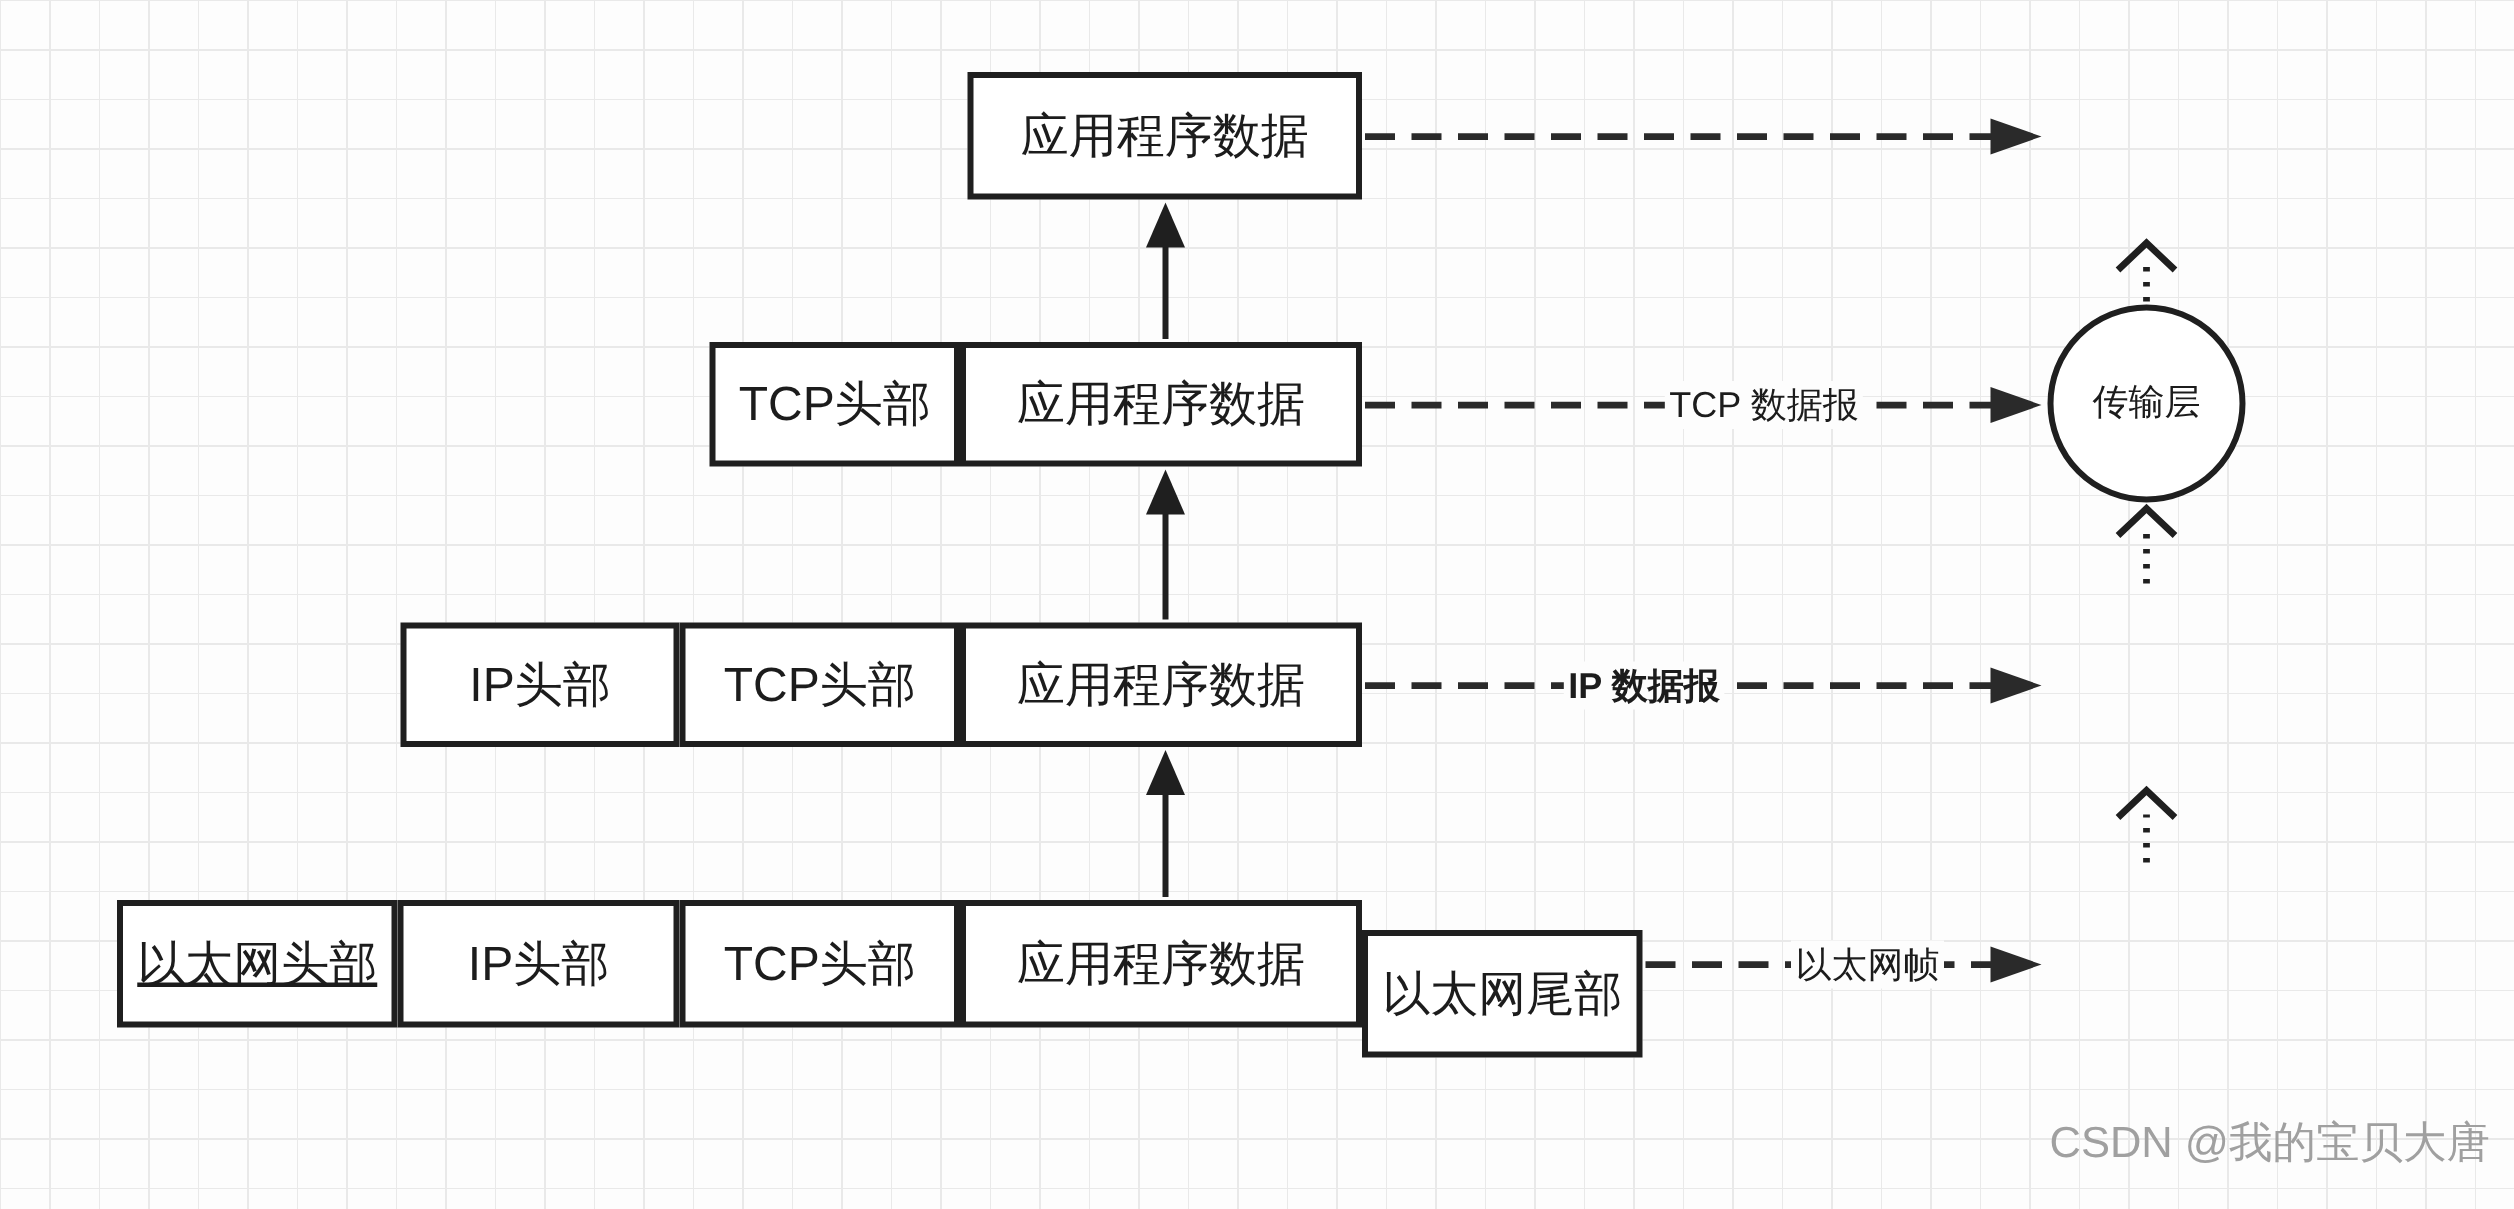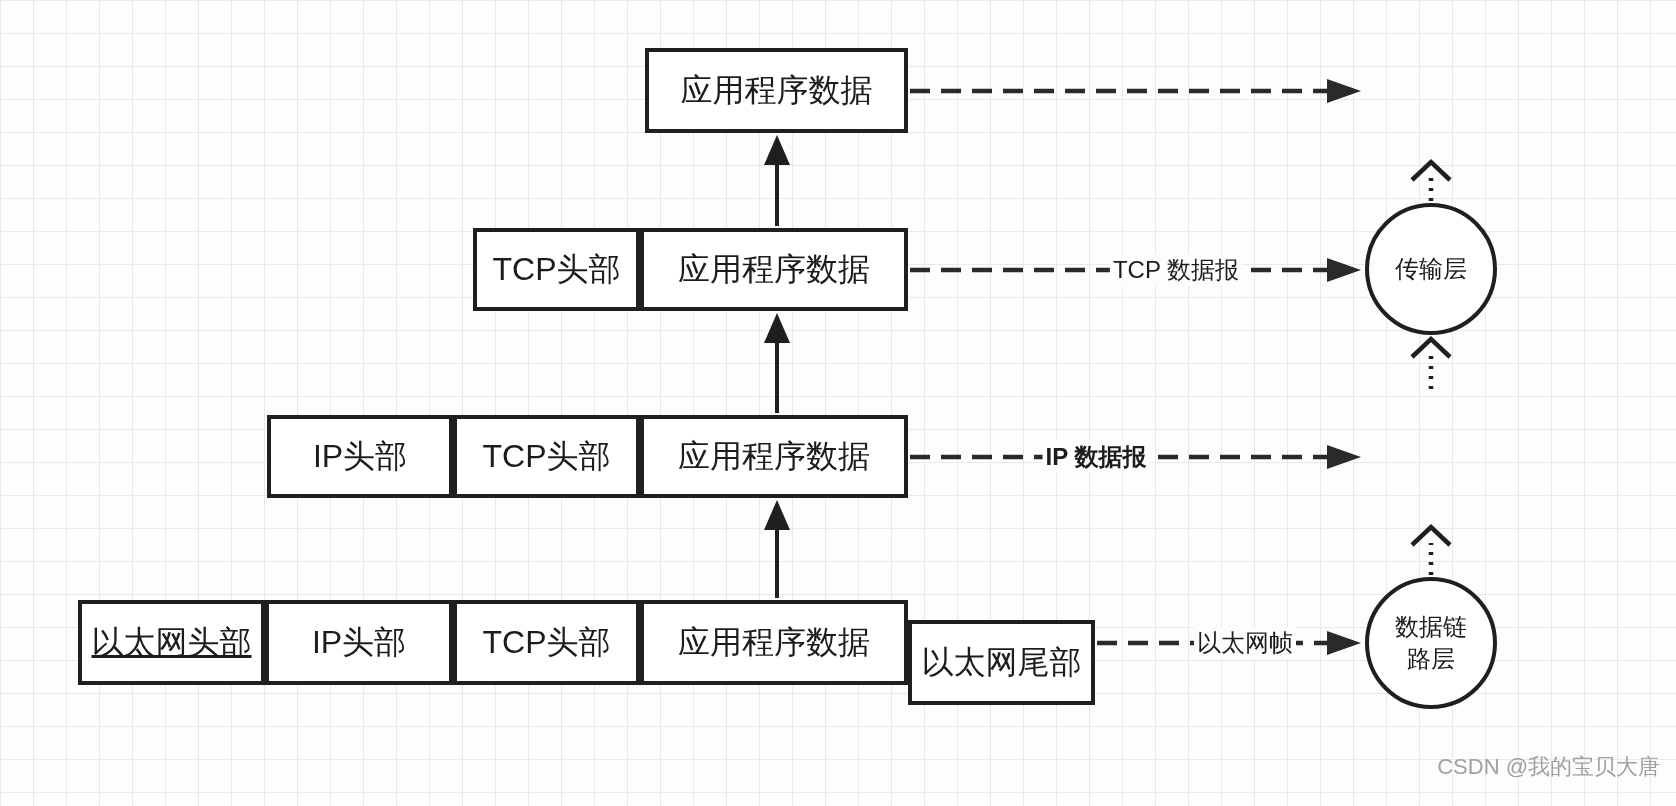--- a/index.html
+++ b/index.html
@@ -44,21 +44,21 @@
     transform:translate(-50%,-50%);
     background:#fdfdfd;
     padding:0 3px;
     font-size:24px;color:#1c1c1c;
     white-space:nowrap;
     z-index:3;
   }
   .watermark{
     position:absolute;
     right:16px;bottom:24px;
-    font-size:22px;color:#a0a0a0;
+    font-size:29px;color:#a0a0a0;
     white-space:nowrap;
   }
 </style>
 </head>
 <body>
 
 <div class="canvas">
 
   <svg class="arrow-layer" width="1676" height="806" viewBox="0 0 1676 806" xmlns="http://www.w3.org/2000/svg">
 
@@ -121,19 +121,16 @@
   <div class="box" style="left:640px;top:600px;width:268px;height:85px;">应用程序数据</div>
   <div class="box" style="left:908px;top:600px;width:187px;height:85px;margin-top:20px;">以太网尾部</div>
 
   <div class="flow-label" style="left:1152px;top:270px;margin-left:24px;">TCP 数据报</div>
   <div class="flow-label" style="left:1096px;top:457px;font-weight:bold;">IP 数据报</div>
   <div class="flow-label" style="left:1245px;top:643px;">以太网帧</div>
 
   <div class="layer-circle" style="left:1365px;top:203px;">
     <span class="label-inner">传输层</span>
   </div>
-  <div class="layer-circle" style="left:1365px;top:577px;">
-    <span class="label-inner">数据链路层</span>
-  </div>
 
   <div class="watermark">CSDN @我的宝贝大唐</div>
 
 </div>
 
 </body></html>

